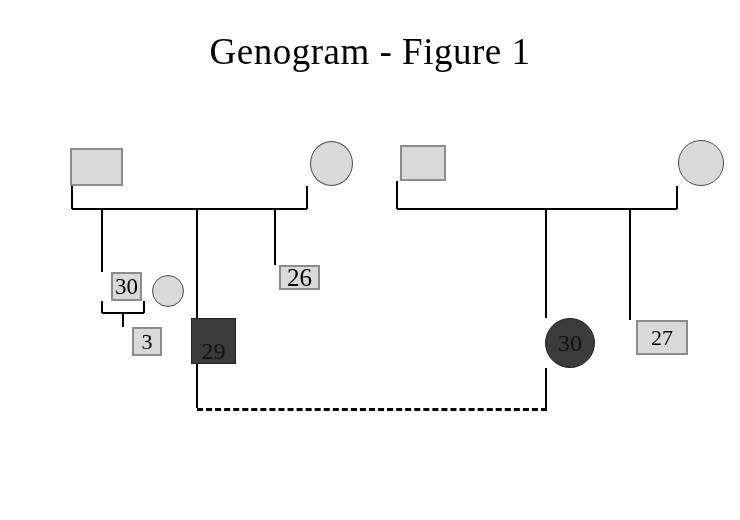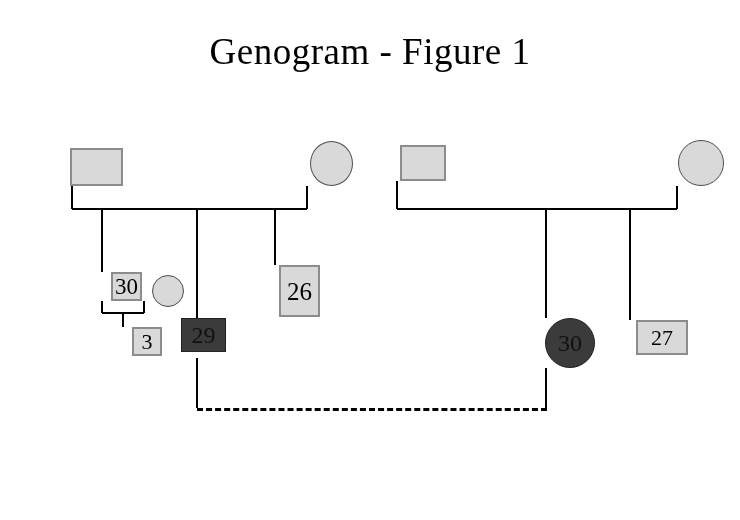--- a/index.html
+++ b/index.html
@@ -137,25 +137,25 @@
   </div>
 
   <div class="node female" style="left:128px; top:275px; width:32px; height:32px;">
     <span class="node-label"></span>
   </div>
 
   <div class="node male" style="left:108px; top:327px; width:30px; height:29px; font-size:22px;">
     <span class="node-label">3</span>
   </div>
 
-  <div class="node dark-male" style="left:157px; top:318px; width:45px; height:34px; font-size:24px;">
+  <div class="node dark-male" style="left:167px; top:318px; width:45px; height:46px; font-size:24px;align-items:flex-end;">
     <span class="node-label">29</span>
   </div>
 
-  <div class="node male" style="left:255px; top:265px; width:41px; height:52px; font-size:25px;">
+  <div class="node male" style="left:255px; top:265px; width:41px; height:25px; font-size:25px;">
     <span class="node-label">26</span>
   </div>
 
   <div class="node male" style="left:376px; top:145px; width:46px; height:36px;">
     <span class="node-label"></span>
   </div>
 
   <div class="node female" style="left:654px; top:140px; width:46px; height:46px;">
     <span class="node-label"></span>
   </div>

